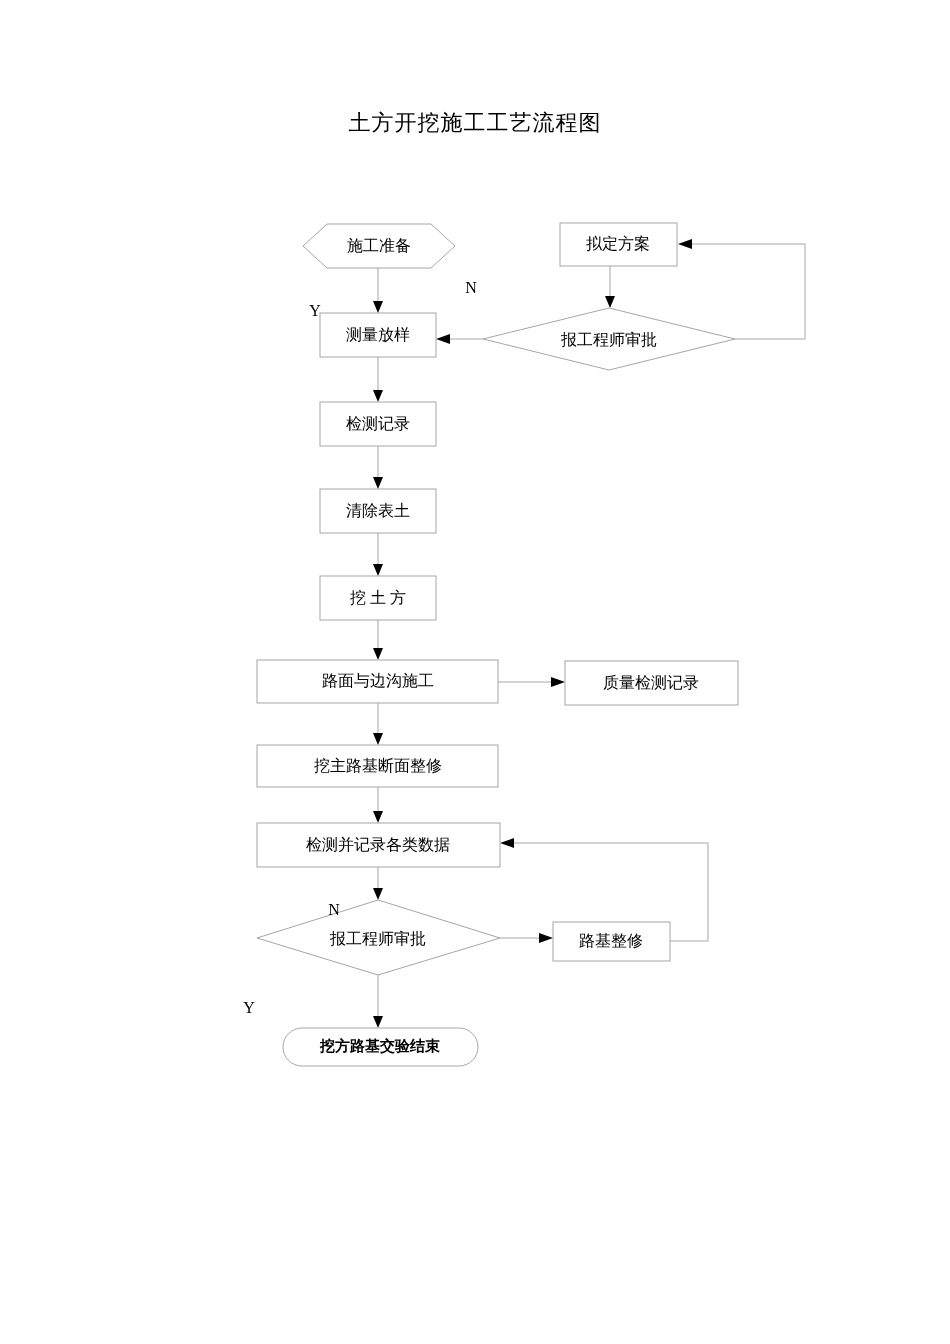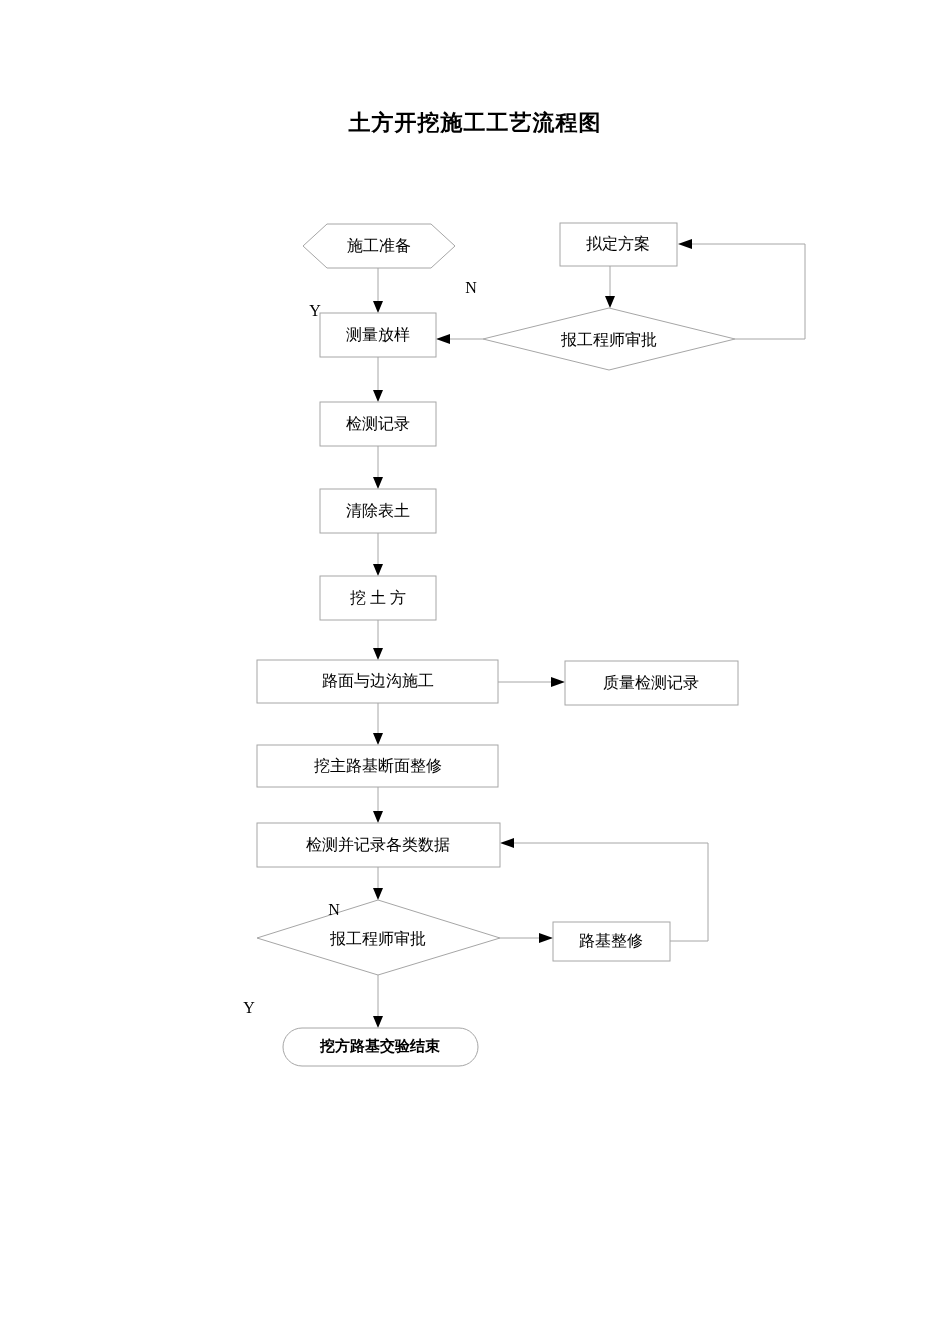--- a/index.html
+++ b/index.html
@@ -18,21 +18,21 @@
     background: #ffffff;
     overflow: hidden;
   }
   #chart-title {
     position: absolute;
     left: 0;
     top: 108px;
     width: 950px;
     text-align: center;
     font-size: 22px;
-    font-weight: bold;
+    font-weight: normal;
     letter-spacing: 1px;
     font-family: "Liberation Serif", "DejaVu Serif", serif;
   }
   svg#flow {
     position: absolute;
     left: 0;
     top: 0;
     width: 950px;
     height: 1344px;
   }

